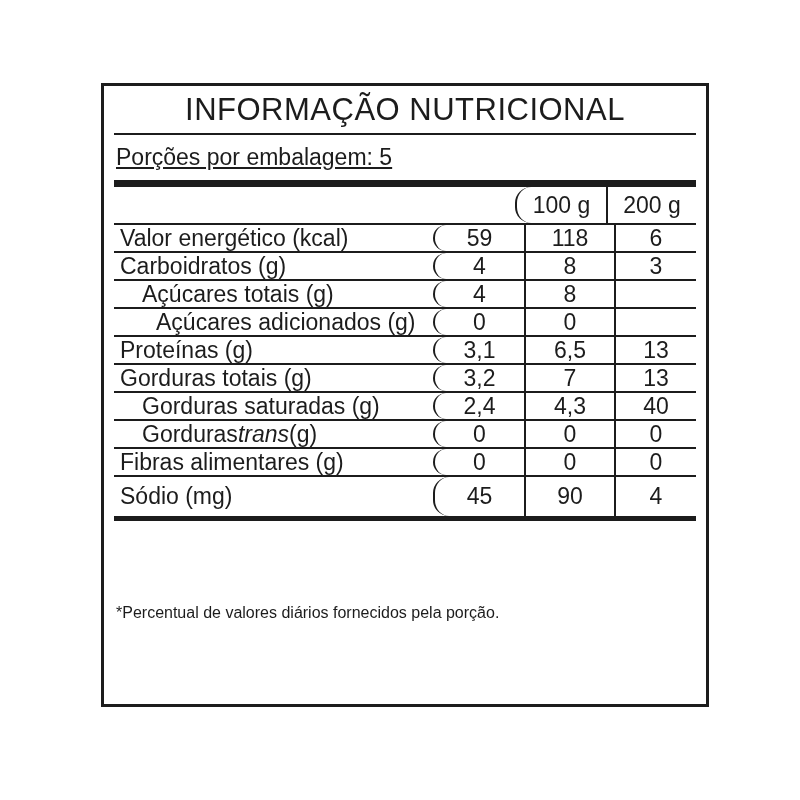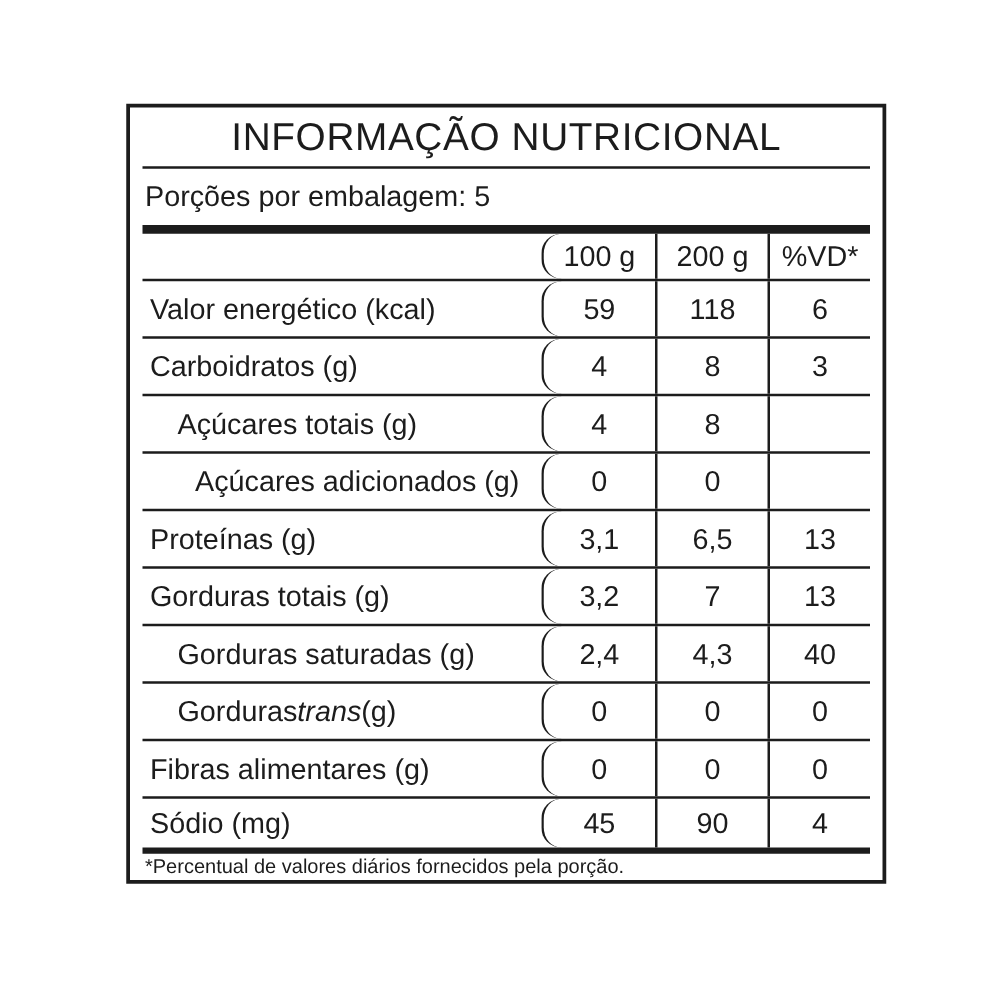--- a/index.html
+++ b/index.html
@@ -31,34 +31,35 @@
     border-bottom: 2px solid #1c1c1c;
     display: flex;
     align-items: center;
     justify-content: center;
     font-size: 31px;
     letter-spacing: 0.5px;
     white-space: nowrap;
   }
   .serving-block {
     padding: 5px 2px 6px 2px;
+    text-decoration: underline;
   }
   .serving-line {
     line-height: 34px;
     white-space: nowrap;
   }
   .thick-bar {
     height: 7px;
     background: #1c1c1c;
     flex: none;
   }
   .grid { display: flex; flex-direction: column; }
   .row {
     display: flex;
-    height: 46px;
+    height: 28px;
     box-sizing: border-box;
     border-bottom: 2px solid #1c1c1c;
     align-items: stretch;
   }
   .row.header { height: 38px; }
   .row.last { border-bottom: none; height: 39px; }
   .cell {
     display: flex;
     align-items: center;
     box-sizing: border-box;
@@ -103,21 +104,20 @@
   </div>
 
   <div class="thick-bar"></div>
 
   <div class="grid">
 
     <div class="row header">
       <div class="cell label"></div>
       <div class="cell val c100">100 g</div>
       <div class="cell val c200">200 g</div>
-      <div class="cell val cvd">%VD*</div>
     </div>
 
     <div class="row">
       <div class="cell label">Valor energético (kcal)</div>
       <div class="cell val c100">59</div>
       <div class="cell val c200">118</div>
       <div class="cell val cvd">6</div>
     </div>
 
     <div class="row">

